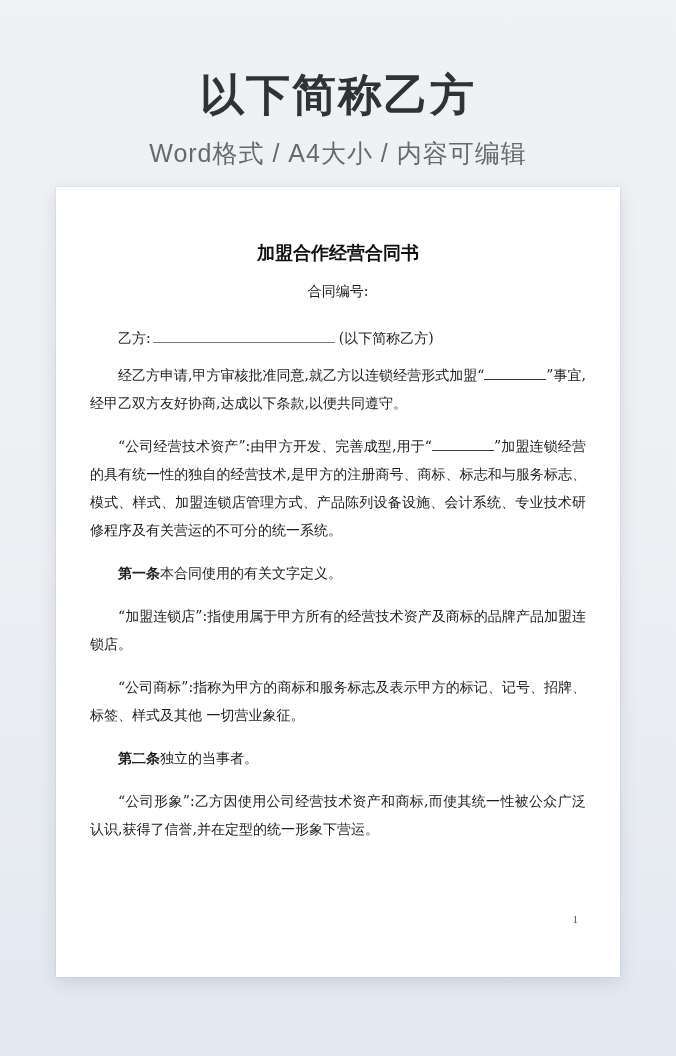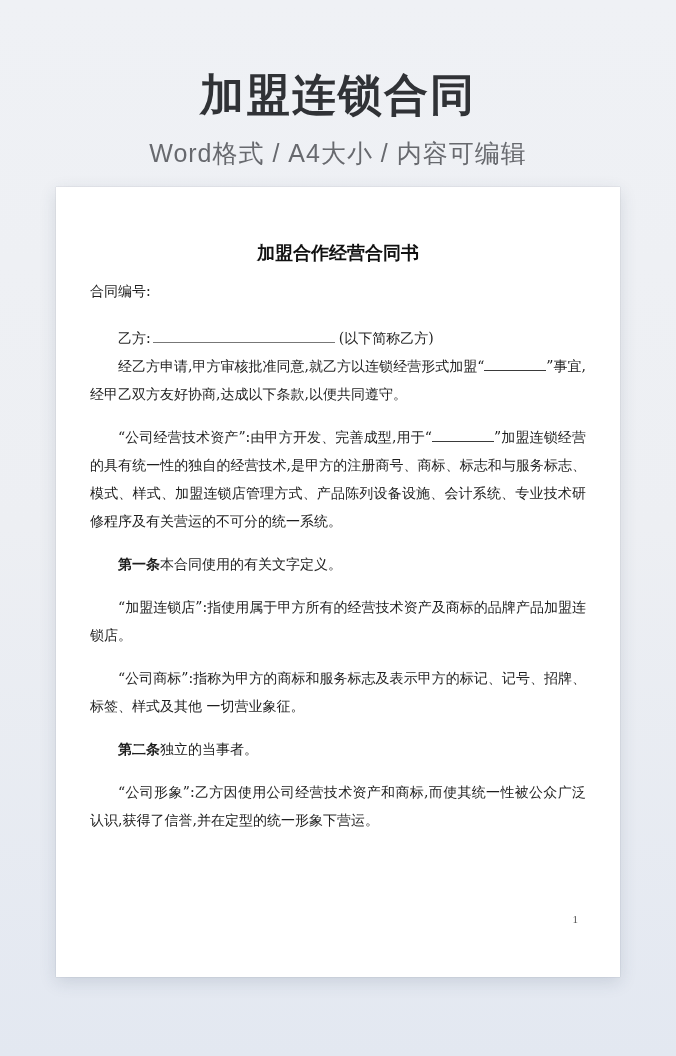--- a/index.html
+++ b/index.html
@@ -41,21 +41,21 @@
   .doc-title {
     margin: 0;
     text-align: center;
     font-size: 18px;
     line-height: 26px;
     font-weight: bold;
     color: #111;
   }
   .contract-no {
     margin-top: 15px;
-    text-align: left;
+    text-align: center;
     font-size: 14px;
     line-height: 20px;
   }
   .party {
     margin-top: 27px;
     padding-left: 2em;
     font-size: 14px;
     line-height: 20px;
     white-space: nowrap;
   }
@@ -67,36 +67,36 @@
     height: 13px;
   }
   .party .blank { width: 182px; margin: 0 4px 0 2px; border-bottom-color: #777; }
   .inline-blank { width: 62px; border-bottom-color: #3a3a3a; }
   .para {
     margin: 15px 0 0;
     line-height: 28px;
     text-align: justify;
     text-indent: 2em;
   }
-  .para.intro { margin-top: 4px; }
+  .para.intro { margin-top: 13px; }
   .lead { font-weight: bold; }
   .page-number {
     position: absolute;
     right: 42px;
     bottom: 52px;
     font-size: 11px;
     color: #555;
     font-family: "Liberation Serif", serif;
   }
 </style>
 </head>
 <body>
 
 <div class="hero">
-  <h1 class="hero-title">加盟连锁合同</h1>
+  <h1 class="hero-title">以下简称乙方</h1>
   <p class="hero-subtitle">Word格式 / A4大小 / 内容可编辑</p>
 </div>
 
 <div class="doc">
   <h2 class="doc-title">加盟合作经营合同书</h2>
 
   <div class="contract-no">合同编号:</div>
 
 
   <div class="party">

